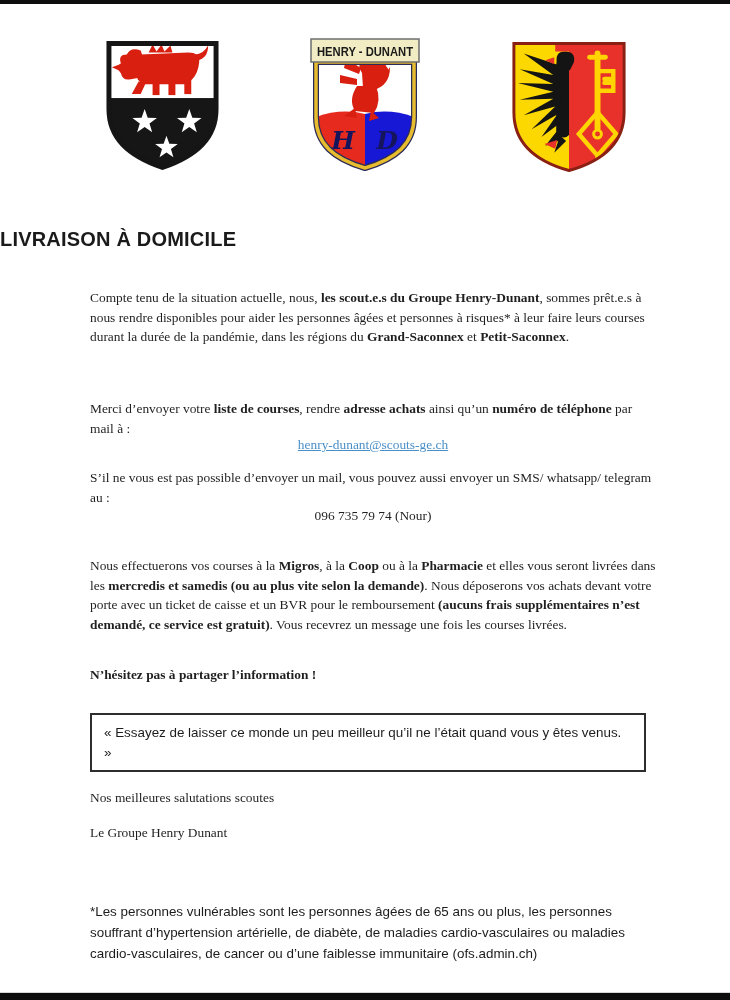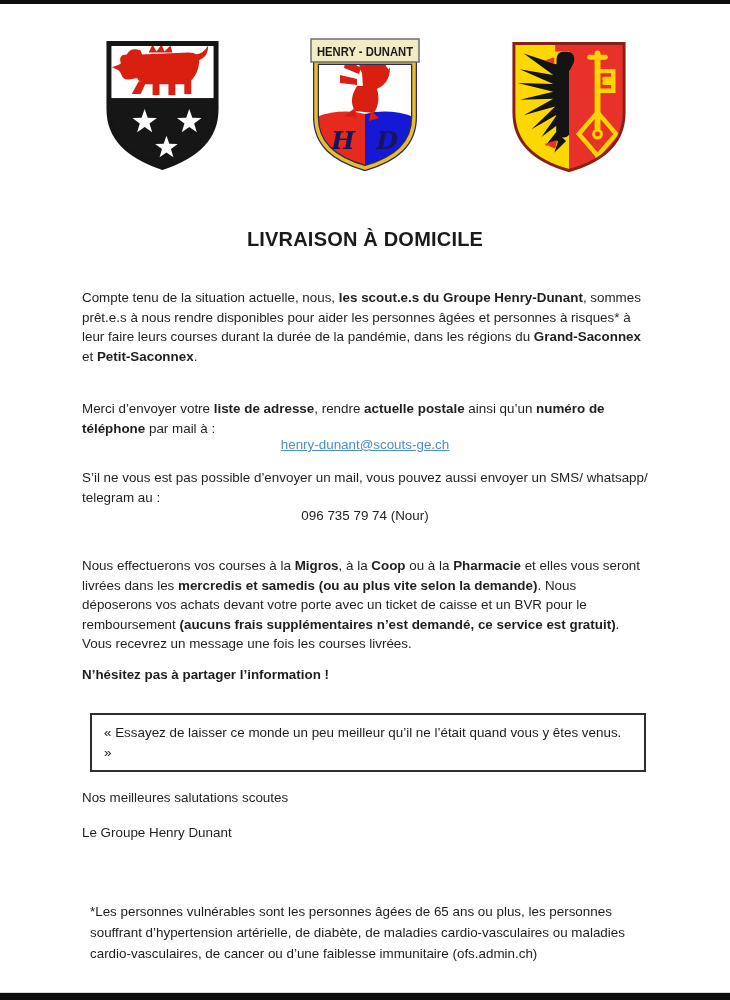--- a/index.html
+++ b/index.html
@@ -7,24 +7,24 @@
     width:730px;height:1000px;background:#ffffff;position:relative;overflow:hidden;
     font-family:"Liberation Sans",sans-serif;color:#1c1c1c;
   }
   .bar-top{position:absolute;top:0;left:0;width:730px;height:4px;background:#0d0d0d;}
   .bar-bottom{position:absolute;bottom:0;left:0;width:730px;height:7px;background:#0d0d0d;}
   .page-edge{position:absolute;bottom:7px;left:0;width:730px;height:1px;background:#d8d8d8;}
 
   .crest-row{position:absolute;top:37px;left:0;width:730px;display:flex;
     justify-content:space-between;padding:0 100px 0 103px;box-sizing:border-box;align-items:flex-start;}
 
-  .doc-title{position:absolute;top:228px;left:0;width:730px;text-align:center;
+  .doc-title{position:absolute;top:228px;left:0;width:730px;text-align:left;
     font-size:20px;font-weight:bold;letter-spacing:.2px;color:#1a1a1a;}
 
-  .block{position:absolute;left:82px;width:566px;font-size:13.4px;line-height:19.5px;color:#1f1f1f;}
+  .block{position:absolute;left:90px;width:566px;font-size:13.4px;line-height:19.5px;color:#1f1f1f;font-family:Liberation Serif, serif;}
   .b{font-weight:bold;}
   .centered{text-align:center;}
   .email-link{color:#4a8fc7;text-decoration:underline;cursor:pointer;}
 
   .quote-box{position:absolute;left:90px;width:556px;box-sizing:border-box;
     border:2px solid #2d2d2d;padding:8px 12px 7px 12px;font-size:13.4px;line-height:20px;}
   .quote-author{text-align:right;}
 
   .footnote{position:absolute;left:90px;width:566px;font-size:13.4px;line-height:21px;}
 </style>
@@ -125,21 +125,21 @@
       </g>
     </g>
     <path d="M6 6 H118 V76 C118 106 98 125 62 135 C26 125 6 106 6 76 Z" fill="none" stroke="#8a2014" stroke-width="3"></path>
   </svg>
 </div>
 
 <div class="doc-title">LIVRAISON À DOMICILE</div>
 
 <div class="block" style="top:288px"><span>Compte tenu de la situation actuelle, nous, </span><span class="b">les scout.e.s du Groupe Henry-Dunant</span><span>, sommes prêt.e.s à nous rendre disponibles pour aider les personnes âgées et personnes à risques* à leur faire leurs courses durant la durée de la pandémie, dans les régions du </span><span class="b">Grand-Saconnex</span><span> et </span><span class="b">Petit-Saconnex</span><span>.</span></div>
 
-<div class="block" style="top:399px"><span>Merci d’envoyer votre </span><span class="b">liste de adresse</span><span>, rendre </span><span class="b">actuelle postale</span><span> ainsi qu’un </span><span class="b">numéro de téléphone</span><span> par mail à :</span></div>
+<div class="block" style="top:399px"><span>Merci d’envoyer votre </span><span class="b">liste de courses</span><span>, rendre </span><span class="b">adresse achats</span><span> ainsi qu’un </span><span class="b">numéro de téléphone</span><span> par mail à :</span></div>
 
 <div class="block centered" style="top:435px">
   <span class="email-link">henry-dunant@scouts-ge.ch</span>
 </div>
 
 <div class="block" style="top:468px"><span>S’il ne vous est pas possible d’envoyer un mail, vous pouvez aussi envoyer un SMS/ whatsapp/ telegram au :</span></div>
 
 <div class="block centered" style="top:506px">096 735 79 74 (Nour)</div>
 
 <div class="block" style="top:556px"><span>Nous effectuerons vos courses à la </span><span class="b">Migros</span><span>, à la </span><span class="b">Coop</span><span> ou à la </span><span class="b">Pharmacie</span><span> et elles vous seront livrées dans les </span><span class="b">mercredis et samedis (ou au plus vite selon la demande)</span><span>. Nous déposerons vos achats devant votre porte avec un ticket de caisse et un BVR pour le remboursement </span><span class="b">(aucuns frais supplémentaires n’est demandé, ce service est gratuit)</span><span>. Vous recevrez un message une fois les courses livrées.</span></div>

